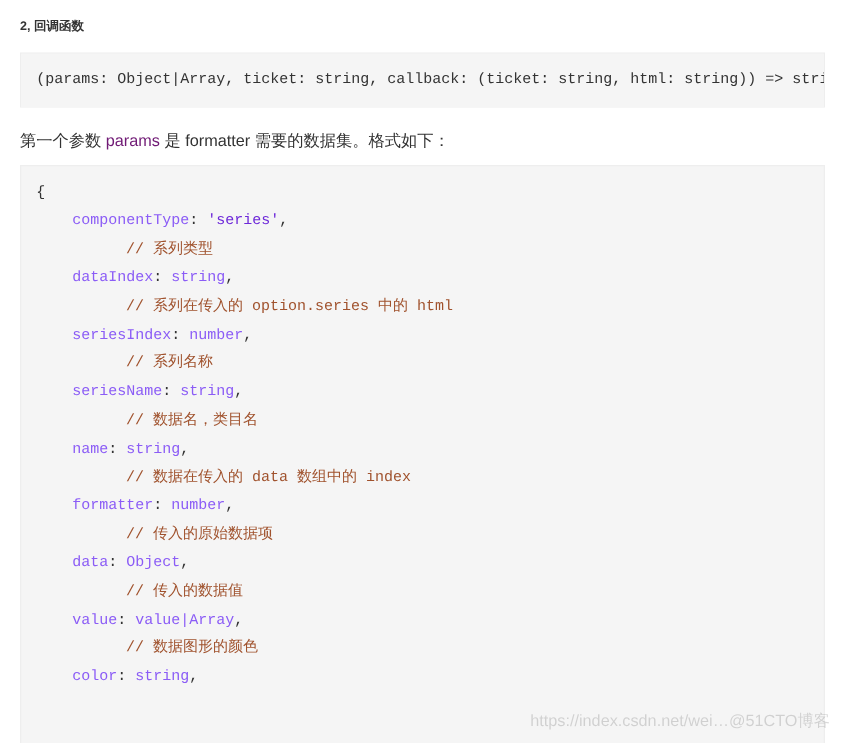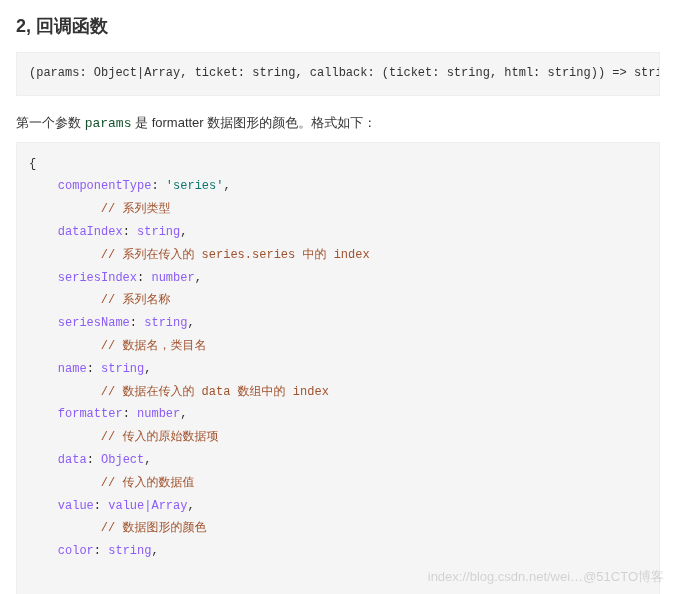--- a/index.html
+++ b/index.html
@@ -8,21 +8,21 @@
       font-family: "Microsoft YaHei", "PingFang SC", "Helvetica Neue", Arial, sans-serif;
       font-size: 13px;
       color: #333;
       background: #fff;
       width: 676px;
     }
     .content {
       padding: 0 16px 16px 16px;
     }
     h3.section-title {
-      font-size: 18px;
+      font-size: 10px;
       font-weight: bold;
       color: #333;
       margin: 14px 0;
     }
     p.subtitle {
       font-size: 13px;
       color: #333;
       margin: 12px 0;
     }
     .code-block {
@@ -41,25 +41,25 @@
       border: 1px solid #eee;
       padding: 10px 12px;
       font-family: Consolas, Monaco, "Courier New", monospace;
       font-size: 12px;
       line-height: 1.9;
       white-space: pre;
       overflow-x: auto;
       color: #333;
     }
     .tok-param { color: #8b5cf6; }
-    .tok-string-val { color: #0f766e; margin-top: 20px; }
+    .tok-string-val { color: #6d28d9; margin-top: 20px; }
     .tok-comment { color: #a0522d; margin-left: 43px; }
     .inline-code {
-      font-family: Liberation Mono, monospace;
-      color: #14532d;
+      font-family: Liberation Sans, sans-serif;
+      color: #701a75;
       text-align: right;
     }
     .desc-line {
       font-size: 13px;
       color: #333;
       margin: 18px 0 10px 0;
     }
     .watermark {
       position: fixed;
       right: 12px;
@@ -73,27 +73,27 @@
 </head>
 <body>
 
 <div class="content">
 
   <h3 class="section-title">2, 回调函数</h3>
 
 
   <div class="code-block"><span>(params: Object|Array, ticket: string, callback: (ticket: string, html: string)) =&gt; string</span></div>
 
-  <p class="desc-line"><span>第一个参数 </span><span class="inline-code">params</span><span> 是 formatter 数据图形的颜色。格式如下：</span></p>
+  <p class="desc-line"><span>第一个参数 </span><span class="inline-code">params</span><span> 是 formatter 需要的数据集。格式如下：</span></p>
 
   <div class="code-block-large" id="params-code">{
     <span class="tok-param">componentType</span>: <span class="tok-string-val">'series'</span>,
     <span class="tok-comment">// 系列类型</span>
     <span class="tok-param">dataIndex</span>: <span class="tok-param">string</span>,
-    <span class="tok-comment">// 系列在传入的 series.series 中的 index</span>
+    <span class="tok-comment">// 系列在传入的 option.series 中的 html</span>
     <span class="tok-param">seriesIndex</span>: <span class="tok-param">number</span>,
     <span class="tok-comment">// 系列名称</span>
     <span class="tok-param">seriesName</span>: <span class="tok-param">string</span>,
     <span class="tok-comment">// 数据名，类目名</span>
     <span class="tok-param">name</span>: <span class="tok-param">string</span>,
     <span class="tok-comment">// 数据在传入的 data 数组中的 index</span>
     <span class="tok-param">formatter</span>: <span class="tok-param">number</span>,
     <span class="tok-comment">// 传入的原始数据项</span>
     <span class="tok-param">data</span>: <span class="tok-param">Object</span>,
     <span class="tok-comment">// 传入的数据值</span>
@@ -102,14 +102,14 @@
     <span class="tok-param">color</span>: <span class="tok-param">string</span>,
 
     
     : ,
 
 }</div>
 
 </div>
 
 <div class="watermark">
-  <span>index://blog.csdn.net/wei…</span><span>@51CTO博客</span>
+  <span>https://index.csdn.net/wei…</span><span>@51CTO博客</span>
 </div>
 
 </body></html>

